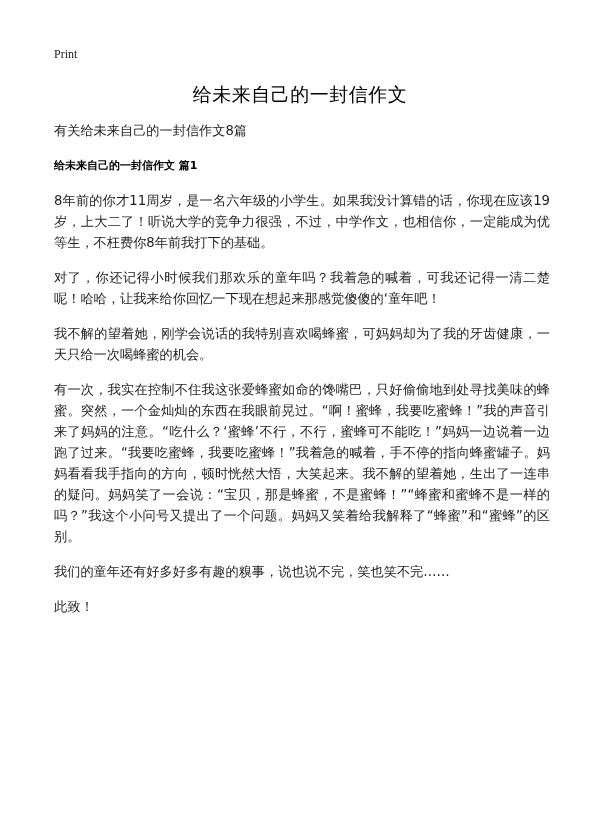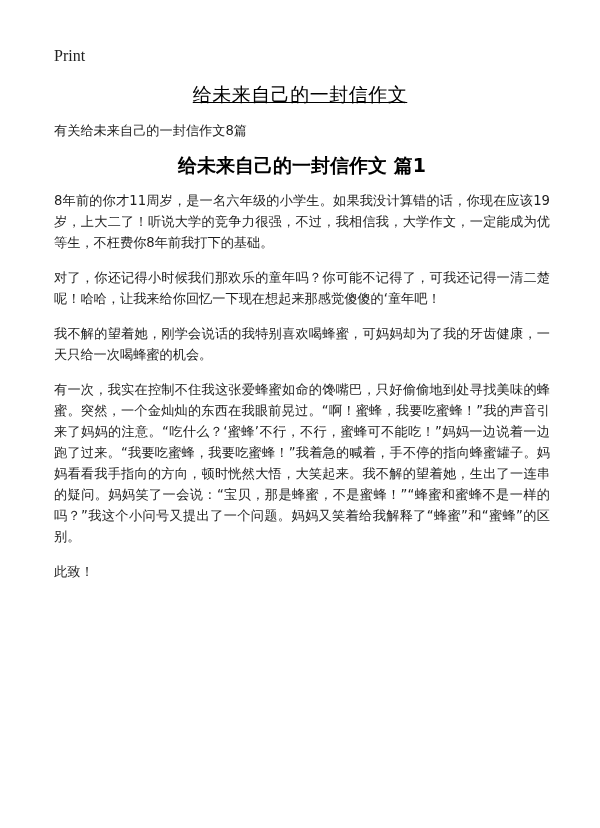--- a/index.html
+++ b/index.html
@@ -2,45 +2,46 @@
 <html><head>
 <meta charset="utf-8">
 <style>
   html, body { margin: 0; padding: 0; background: #ffffff; }
   body {
     width: 600px; height: 828px; overflow: hidden; position: relative;
     font-family: "DejaVu Sans", sans-serif; color: #1a1a1a;
   }
   .print {
     position: absolute; left: 54px; top: 47px;
-    font-family: "Liberation Serif", serif; font-size: 16px; color: #222;
+    font-family: "Liberation Serif", serif; font-size: 12px; color: #222;
   }
   .title {
     position: absolute; left: 0; width: 600px; top: 82px; text-align: center;
-    font-size: 19px; color: #000; letter-spacing: 0.5px; text-decoration: underline;
+    font-size: 19px; color: #000; letter-spacing: 0.5px;
   }
   .content {
     position: absolute; left: 54px; top: 120px; width: 496px;
     font-size: 13.2px; line-height: 21px; color: #1e1e1e;
   }
   .content p { margin: 0 0 14px 0; text-align: justify; word-break: break-all; }
   .content p.subtitle { }
   .content h2 {
-    font-size: 19px; font-weight: bold; margin: 0 0 14px 0; line-height: 21px; color: #000; text-align: center;
+    font-size: 11px; font-weight: bold; margin: 0 0 14px 0; line-height: 21px; color: #000;
   }
 </style>
 </head>
 <body>
 
 <div class="print">Print</div>
 
 <h1 class="title" style="margin:0;font-weight:normal;">给未来自己的一封信作文</h1>
 
 <div class="content">
   <p class="subtitle">有关给未来自己的一封信作文8篇</p>
   <h2>给未来自己的一封信作文 篇1</h2>
-  <p>8年前的你才11周岁，是一名六年级的小学生。如果我没计算错的话，你现在应该19岁，上大二了！听说大学的竞争力很强，不过，我相信我，大学作文，一定能成为优等生，不枉费你8年前我打下的基础。</p>
-  <p>对了，你还记得小时候我们那欢乐的童年吗？你可能不记得了，可我还记得一清二楚呢！哈哈，让我来给你回忆一下现在想起来那感觉傻傻的‘童年吧！</p>
+  <p>8年前的你才11周岁，是一名六年级的小学生。如果我没计算错的话，你现在应该19岁，上大二了！听说大学的竞争力很强，不过，中学作文，也相信你，一定能成为优等生，不枉费你8年前我打下的基础。</p>
+  <p>对了，你还记得小时候我们那欢乐的童年吗？我着急的喊着，可我还记得一清二楚呢！哈哈，让我来给你回忆一下现在想起来那感觉傻傻的‘童年吧！</p>
   <p>我不解的望着她，刚学会说话的我特别喜欢喝蜂蜜，可妈妈却为了我的牙齿健康，一天只给一次喝蜂蜜的机会。</p>
   <p>有一次，我实在控制不住我这张爱蜂蜜如命的馋嘴巴，只好偷偷地到处寻找美味的蜂蜜。突然，一个金灿灿的东西在我眼前晃过。“啊！蜜蜂，我要吃蜜蜂！”我的声音引来了妈妈的注意。“吃什么？‘蜜蜂’不行，不行，蜜蜂可不能吃！”妈妈一边说着一边跑了过来。“我要吃蜜蜂，我要吃蜜蜂！”我着急的喊着，手不停的指向蜂蜜罐子。妈妈看看我手指向的方向，顿时恍然大悟，大笑起来。我不解的望着她，生出了一连串的疑问。妈妈笑了一会说：“宝贝，那是蜂蜜，不是蜜蜂！”“蜂蜜和蜜蜂不是一样的吗？”我这个小问号又提出了一个问题。妈妈又笑着给我解释了“蜂蜜”和“蜜蜂”的区别。</p>
+  <p>我们的童年还有好多好多有趣的糗事，说也说不完，笑也笑不完……</p>
   <p>此致！</p>
 
 </div>
 
 </body></html>

